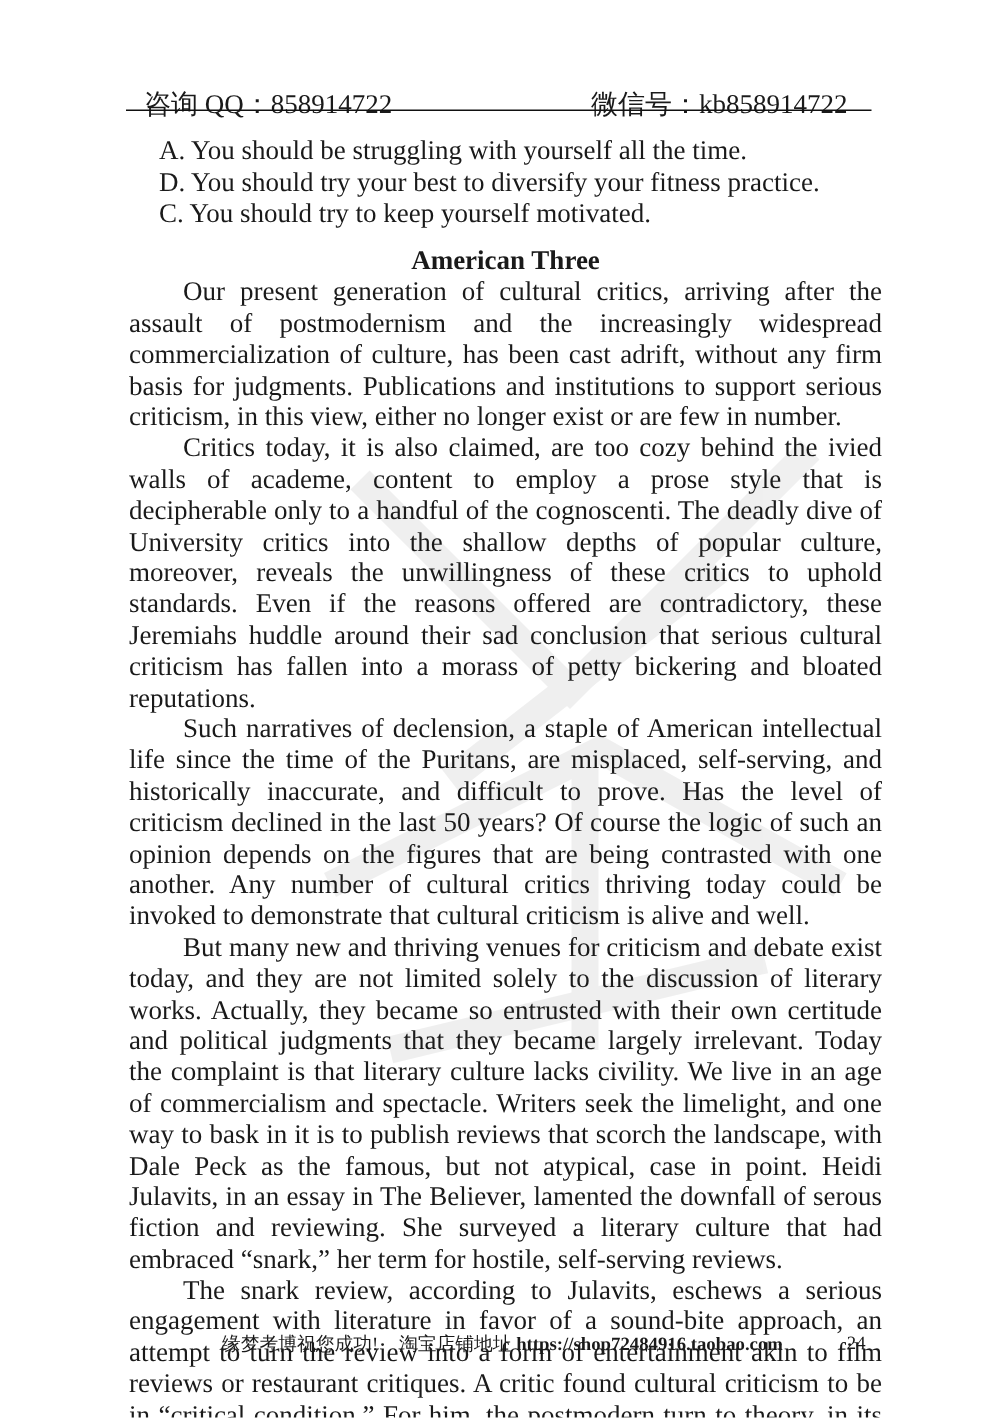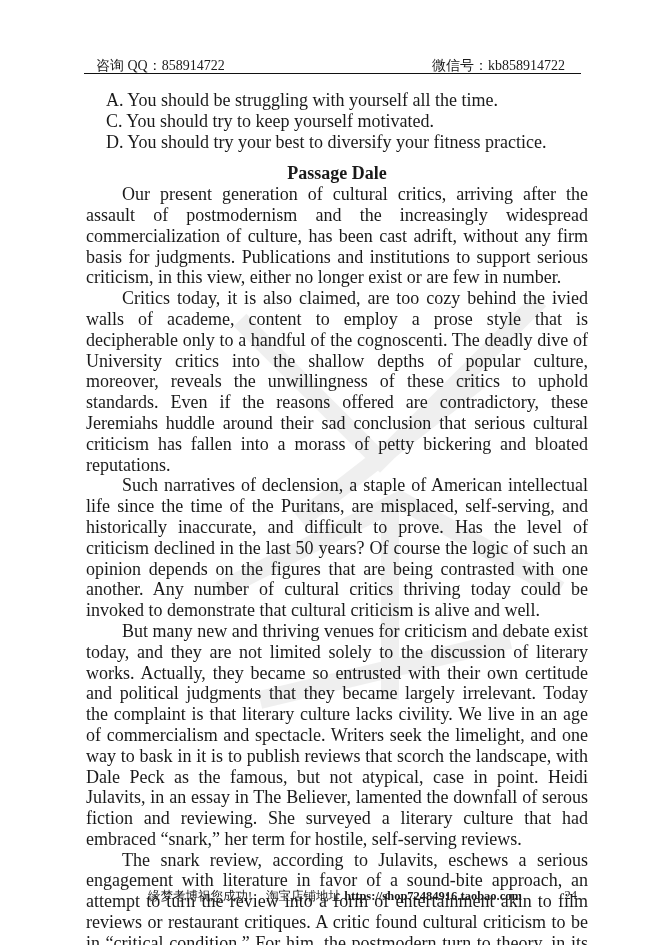--- a/index.html
+++ b/index.html
@@ -1,19 +1,19 @@
 <!DOCTYPE html>
 <html><head>
 <meta charset="utf-8">
 <style>
   html, body { margin: 0; padding: 0; background: #ffffff; }
   body { width: 665px; height: 945px; position: relative; overflow: hidden;
          font-family: "Liberation Serif", "DejaVu Serif", serif; color: #1a1a1a; }
   .header { position: absolute; left: 84px; right: 84px; top: 55px; height: 20px;
-            font-size: 14px; }
+            font-size: 18px; }
   .header .left { position: absolute; left: 12px; top: 2px; }
   .header .right { position: absolute; right: 16px; top: 2px; }
   .header-rule { position: absolute; left: 84px; right: 84px; top: 73px;
                  border-top: 1.5px solid #111; }
   .watermark { position: absolute; left: 180px; top: 260px; width: 420px; height: 460px;
                opacity: 0.06; pointer-events: none; }
   .content { position: absolute; left: 86px; width: 502px; top: 90px;
              font-size: 18px; line-height: 20.8px; }
   .options { margin-left: 20px; }
   .options div { white-space: nowrap; }
@@ -40,24 +40,24 @@
     <path d="M120 260 L300 120"></path>
     <path d="M40 330 L220 240 L380 330"></path>
     <path d="M210 240 L210 440"></path>
     <path d="M80 440 L330 380"></path>
   </g>
 </svg>
 
 <div class="content">
   <div class="options">
     <div>A. You should be struggling with yourself all the time.</div>
+    <div>D. You should try your best to diversify your fitness practice.</div>
     <div>C. You should try to keep yourself motivated.</div>
-    <div>D. You should try your best to diversify your fitness practice.</div>
   </div>
-  <div class="title">Passage Dale</div>
+  <div class="title">American Three</div>
   <p class="para">Our present generation of cultural critics, arriving after the assault of postmodernism and the increasingly widespread commercialization of culture, has been cast adrift, without any firm basis for judgments. Publications and institutions to support serious criticism, in this view, either no longer exist or are few in number.</p>
   <p class="para">Critics today, it is also claimed, are too cozy behind the ivied walls of academe, content to employ a prose style that is decipherable only to a handful of the cognoscenti. The deadly dive of University critics into the shallow depths of popular culture, moreover, reveals the unwillingness of these critics to uphold standards. Even if the reasons offered are contradictory, these Jeremiahs huddle around their sad conclusion that serious cultural criticism has fallen into a morass of petty bickering and bloated reputations.</p>
   <p class="para">Such narratives of declension, a staple of American intellectual life since the time of the Puritans, are misplaced, self-serving, and historically inaccurate, and difficult to prove. Has the level of criticism declined in the last 50 years? Of course the logic of such an opinion depends on the figures that are being contrasted with one another. Any number of cultural critics thriving today could be invoked to demonstrate that cultural criticism is alive and well.</p>
   <p class="para">But many new and thriving venues for criticism and debate exist today, and they are not limited solely to the discussion of literary works. Actually, they became so entrusted with their own certitude and political judgments that they became largely irrelevant. Today the complaint is that literary culture lacks civility. We live in an age of commercialism and spectacle. Writers seek the limelight, and one way to bask in it is to publish reviews that scorch the landscape, with Dale Peck as the famous, but not atypical, case in point. Heidi Julavits, in an essay in The Believer, lamented the downfall of serous fiction and reviewing. She surveyed a literary culture that had embraced “snark,” her term for hostile, self-serving reviews.</p>
   <p class="para">The snark review, according to Julavits, eschews a serious engagement with literature in favor of a sound-bite approach, an attempt to turn the review into a form of entertainment akin to film reviews or restaurant critiques. A critic found cultural criticism to be in “critical condition.” For him, the postmodern turn to theory, in its questioning of objectivity, cut the critical, independent ground out from under reviewers.</p>
 </div>
 
 <div class="footer">
   <span class="slogan">缘梦考博祝您成功!</span>
   <span class="shop">

